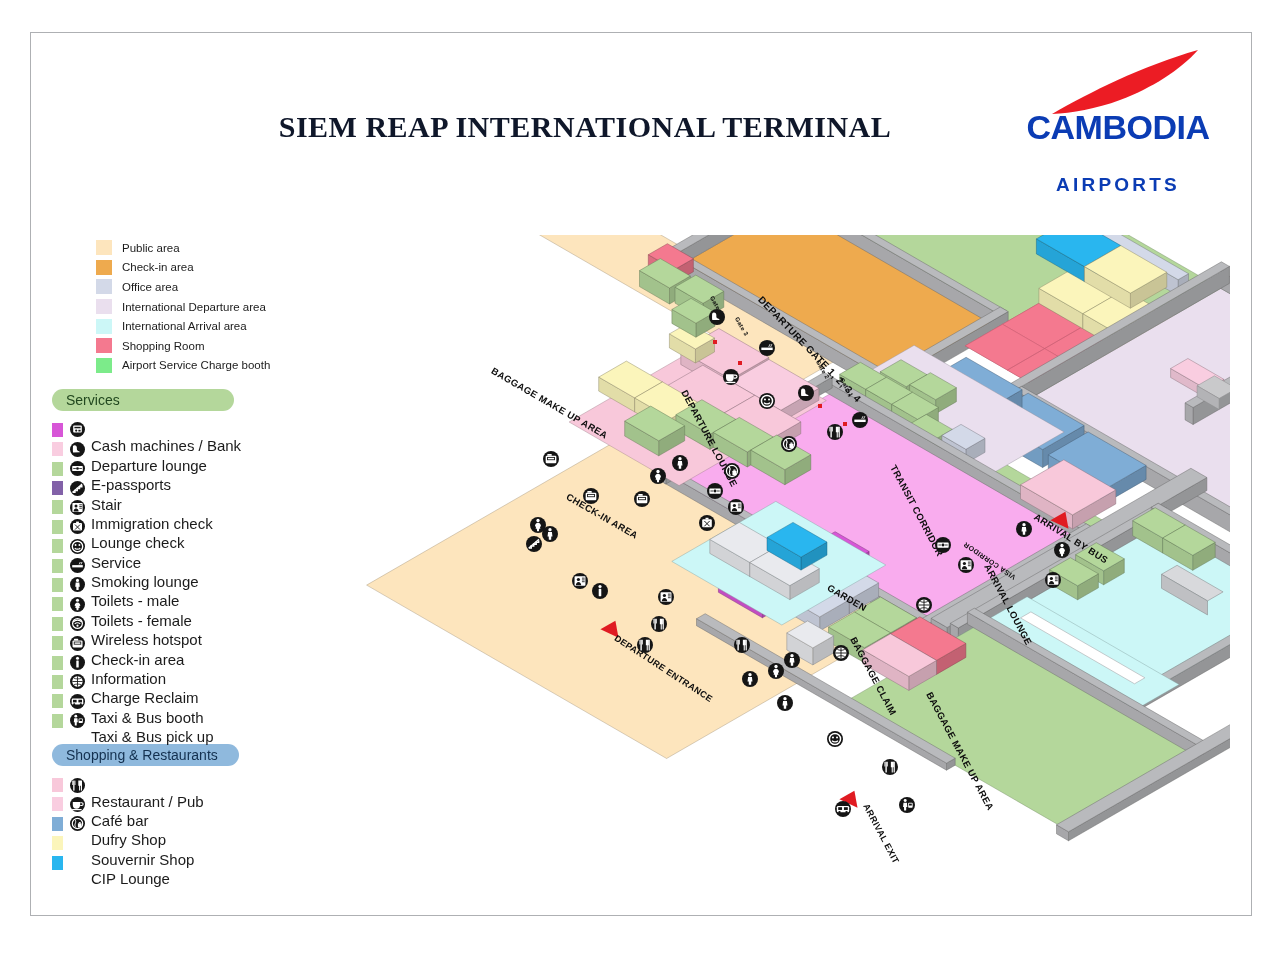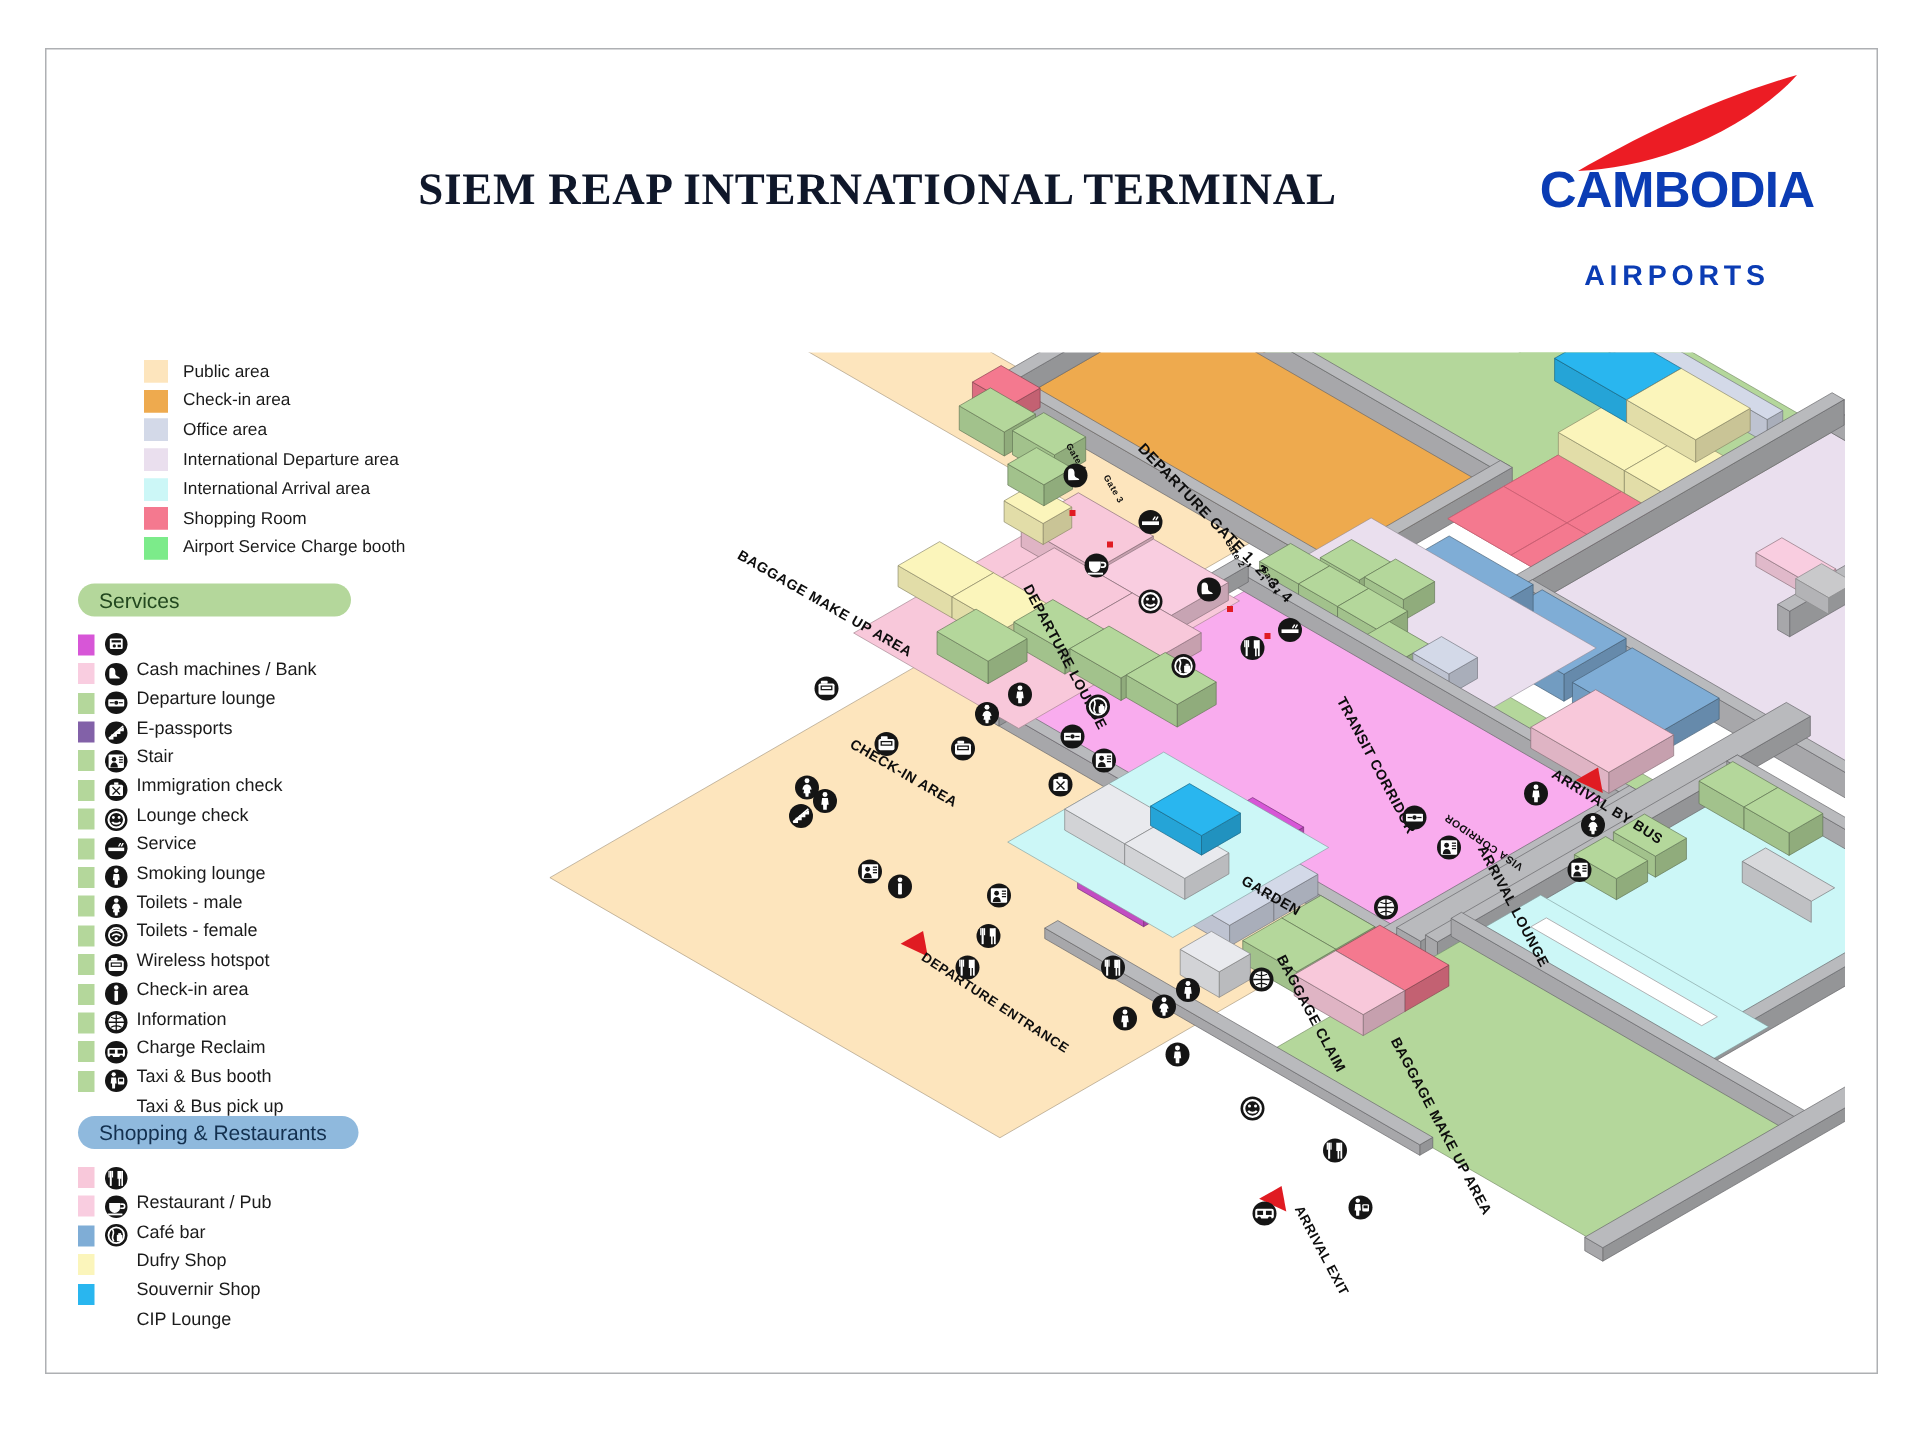--- a/index.html
+++ b/index.html
@@ -96,21 +96,21 @@
   .svc-sw { width: 11px; height: 14px; flex: 0 0 11px; margin-right: 7px; }
   .svc-ico {
     width: 15px; height: 15px; flex: 0 0 15px;
     margin-right: 6px;
     border-radius: 50%;
     background: #151515;
     position: relative;
     overflow: hidden;
   }
   .svc-ico svg { position: absolute; left: 0; top: 0; }
-  .svc-lbl { font-size: 12px; color: #1b1b1b; white-space: nowrap; margin-top: 32px; }
+  .svc-lbl { font-size: 15px; color: #1b1b1b; white-space: nowrap; margin-top: 32px; }
   .svc-ico.empty { background: none; }
 
   
   #map {
     position: absolute;
     left: 280px; top: 235px;
     width: 950px; height: 620px;
   }
   #map svg { display: block; }
 

